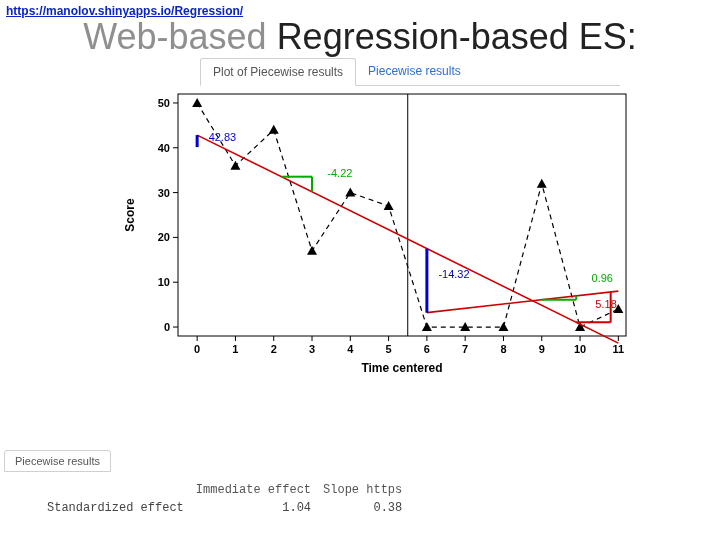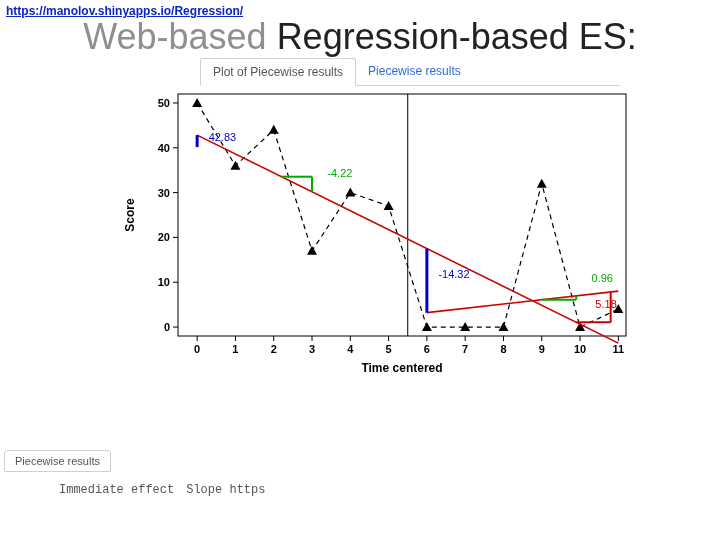--- a/index.html
+++ b/index.html
@@ -182,14 +182,19 @@
 
 <div class="mini-tab">Piecewise results</div>
 
 <table class="results">
   <tbody>
       <tr class="hdr">
     <td></td>
     <td class="num">Immediate effect</td>
     <td class="num">Slope https</td>
   </tr>
+  <tr>
+    <td>Standardized effect</td>
+    <td class="num">1.04</td>
+    <td class="num">0.38</td>
+  </tr>
 </tbody>
   </table>
 
 </body></html>

